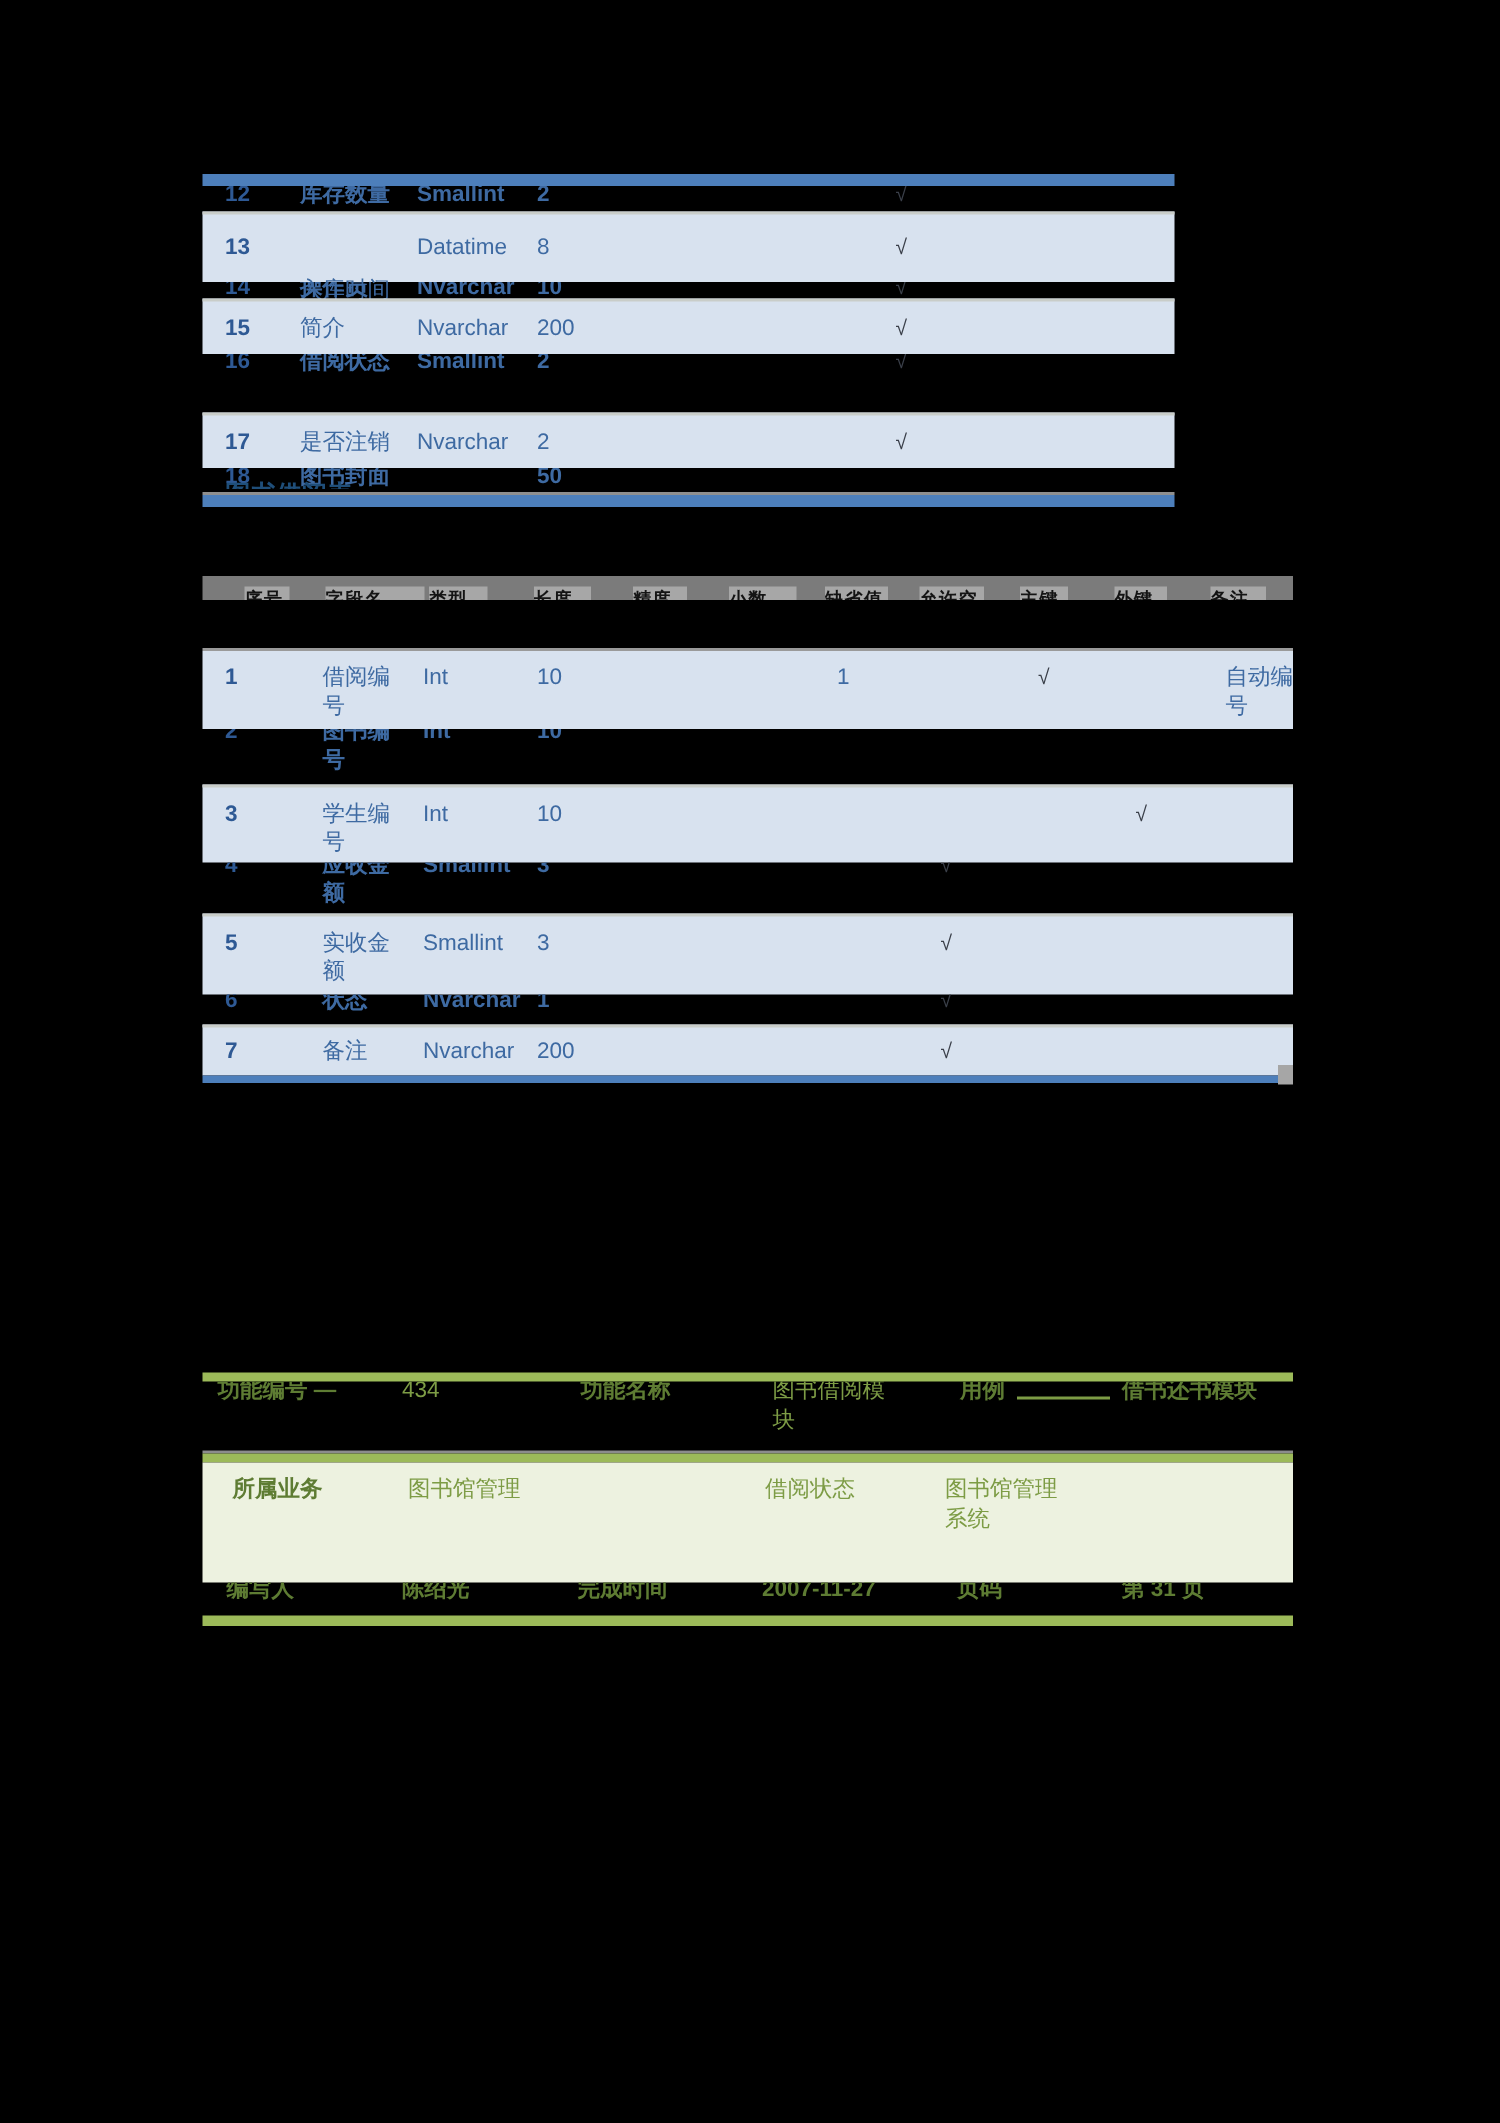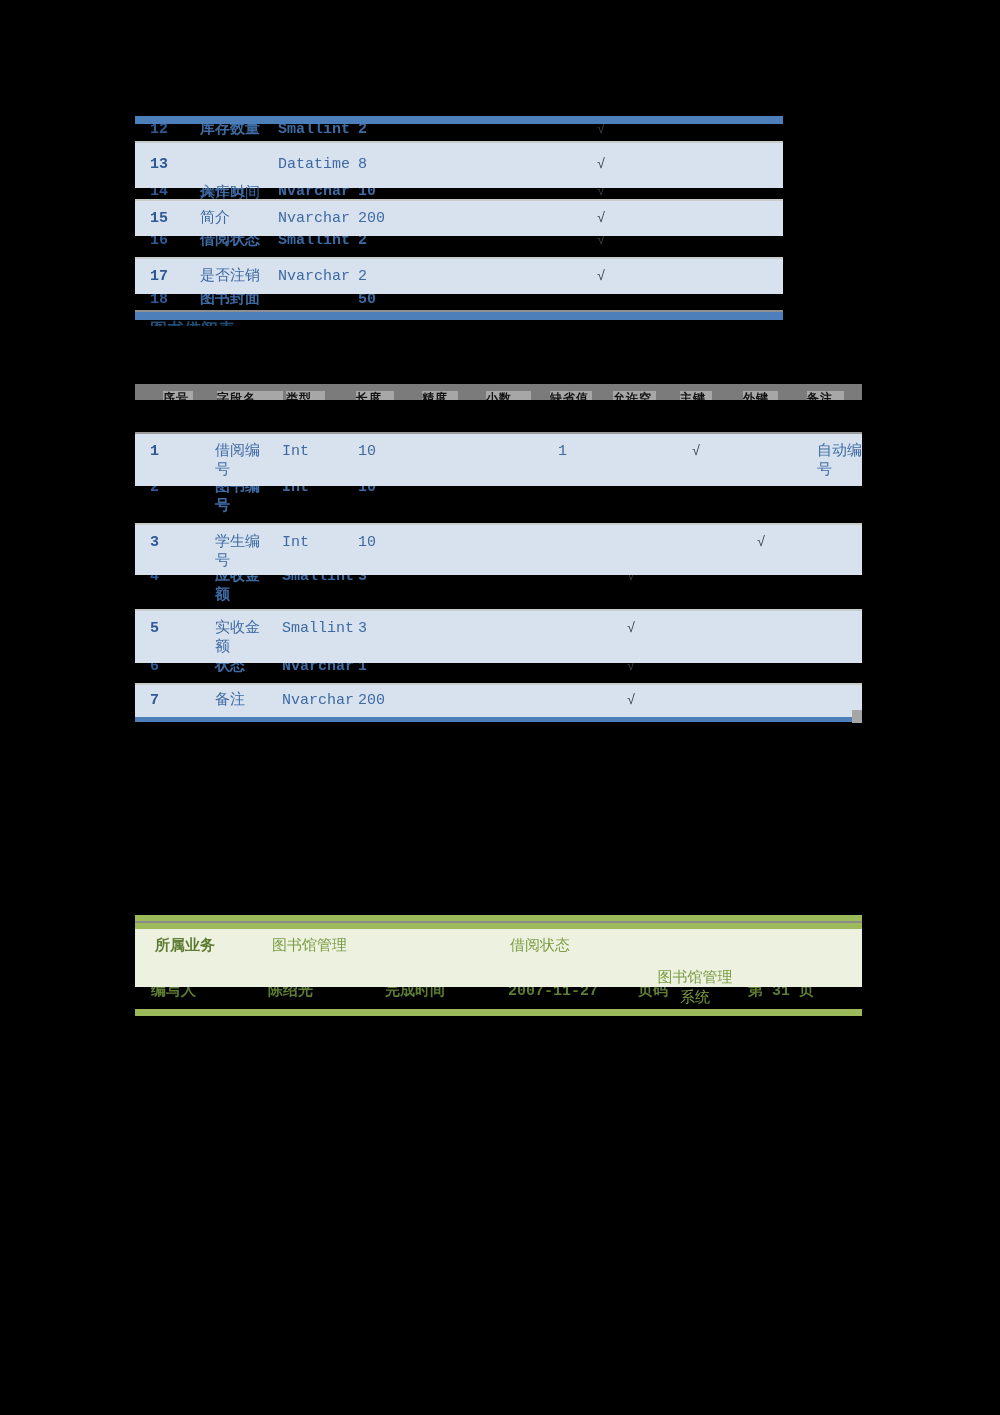--- a/index.html
+++ b/index.html
@@ -1,17 +1,17 @@
 <!DOCTYPE html>
 <html><head>
 <meta charset="utf-8">
 <style>
   html,body{margin:0;padding:0;background:#000;}
   .page{position:relative;width:1000px;height:1415px;background:#000;overflow:hidden;
-        font-family:Liberation Mono, monospace;border-radius:14px;}
+        font-family:Liberation Sans, sans-serif;border-radius:14px;}
   
   .tbl{position:absolute;}
   .bar-blue{height:8px;background:#4d7fbb;}
   .line-grey{height:2px;background:#8f8f8f;}
   .row-blue{position:relative;background:#d8e2ef;border-top:2px solid #c9cdc9;}
   .row-dark{position:relative;overflow:hidden;}
   .row-dark .inner{position:relative;}
   .cell{position:absolute;white-space:nowrap;font-size:15px;color:#3e6aa2;line-height:19px;}
   .cell.wrap{white-space:normal;}
   .num{font-weight:bold;color:#2e5994;}
@@ -70,21 +70,21 @@
     </div>
 
     <div class="row-blue" style="height:35px;">
       <span class="cell num" style="left:15px;top:8px;">15</span>
       <span class="cell" style="left:65px;top:8px;">简介</span>
       <span class="cell" style="left:143px;top:8px;">Nvarchar</span>
       <span class="cell" style="left:223px;top:8px;">200</span>
       <span class="cell tick" style="left:462px;top:8px;">√</span>
     </div>
 
-    <div class="row-dark" style="height:21px;">
+    <div class="row-dark" style="height:39px;">
       <div class="inner" style="margin-top:-5px;height:26px;">
         <span class="cell num" style="left:15px;top:0;">16</span>
         <span class="cell" style="left:65px;top:0;font-weight:bold;">借阅状态</span>
         <span class="cell" style="left:143px;top:0;font-weight:bold;">Smallint</span>
         <span class="cell" style="left:223px;top:0;font-weight:bold;">2</span>
         <span class="cell tick" style="left:462px;top:0;">√</span>
       </div>
     </div>
 
     <div class="row-blue" style="height:35px;">
@@ -216,29 +216,40 @@
     </div>
 
     <div style="position:relative;height:5px;background:#4d7fbb;">
       <div class="corner-sq"></div>
     </div>
   </div>
 
   <div class="tbl" style="left:135px;top:915px;width:727px;">
     <div class="bar-green"></div>
 
+    <div class="row-dark" style="height:46px;">
+      <div class="inner" style="margin-top:-4px;height:50px;">
+        <span class="gcell bold" style="left:10px;top:0;">功能编号 —</span>
+        <span class="gcell" style="left:133px;top:0;">434</span>
+        <span class="gcell bold" style="left:252px;top:0;">功能名称</span>
+        <span class="gcell wrap" style="left:380px;top:0;width:82px;">图书借阅模块</span>
+        <span class="gcell bold" style="left:505px;top:0;">用例</span>
+        <span class="blank-line" style="left:543px;top:0;width:62px;"></span>
+        <span class="gcell bold" style="left:613px;top:0;">借书还书模块</span>
+      </div>
+    </div>
 
     <div style="height:2px;background:#8c8c8c;"></div>
     <div class="bar-green"></div>
 
-    <div class="row-green" style="height:58px;text-align:center;">
+    <div class="row-green" style="height:80px;">
       <span class="gcell bold" style="left:20px;top:8px;">所属业务</span>
       <span class="gcell" style="left:137px;top:8px;">图书馆管理</span>
       <span class="gcell" style="left:375px;top:8px;">借阅状态</span>
-      <span class="gcell wrap" style="left:519px;top:8px;width:82px;margin-top:32px;">图书馆管理系统</span>
+      <span class="gcell wrap" style="left:495px;top:8px;width:82px;">图书馆管理系统</span>
     </div>
 
     <div class="row-dark" style="height:22px;">
       <div class="inner" style="margin-top:-5px;height:27px;">
         <span class="gcell bold" style="left:16px;top:0;">编写人</span>
         <span class="gcell bold" style="left:133px;top:0;">陈绍光</span>
         <span class="gcell bold" style="left:250px;top:0;">完成时间</span>
         <span class="gcell bold" style="left:373px;top:0;">2007-11-27</span>
         <span class="gcell bold" style="left:503px;top:0;">页码</span>
         <span class="gcell bold" style="left:613px;top:0;">第 31 页</span>

